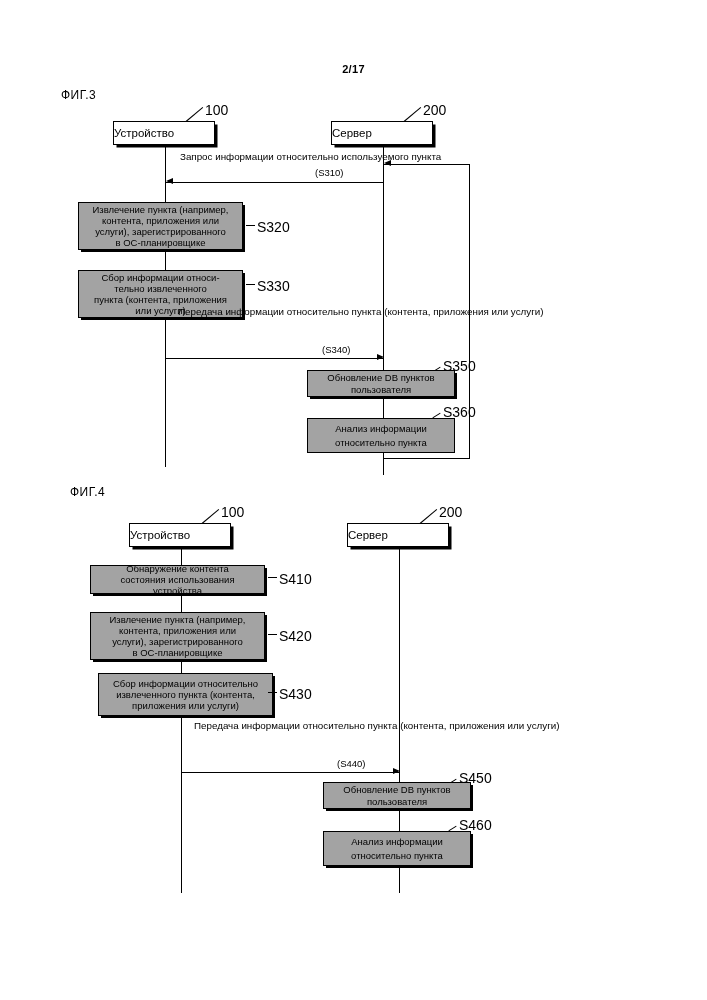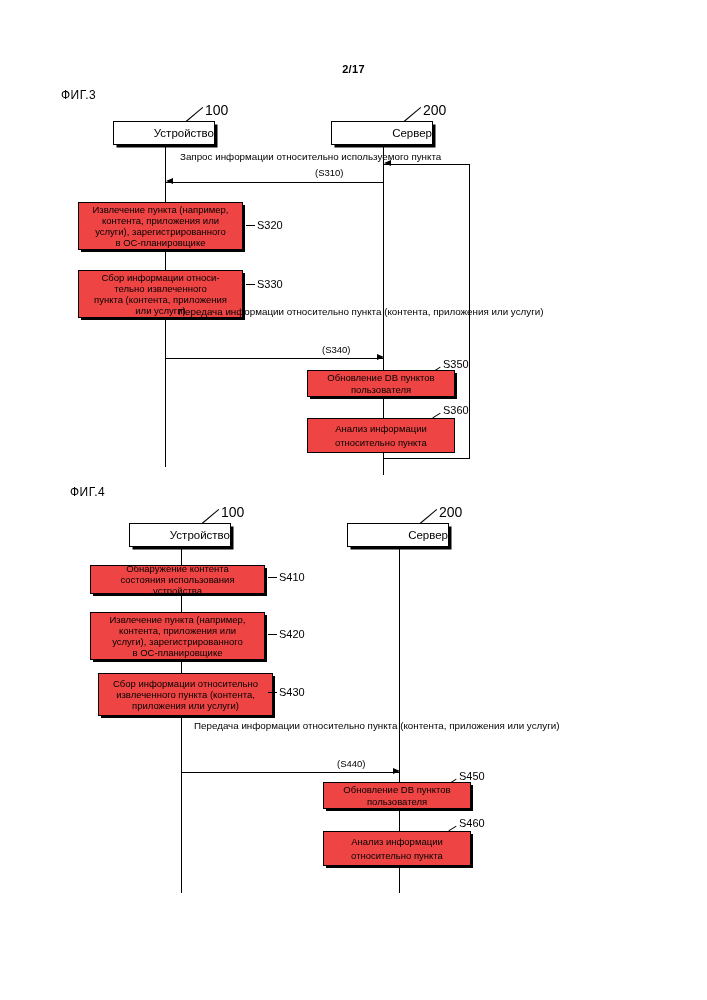--- a/index.html
+++ b/index.html
@@ -39,31 +39,31 @@
 
   
   .actor-box {
     position: absolute;
     box-sizing: border-box;
     border: 1.4px solid #000;
     background: #fff;
     box-shadow: 3px 3px 0 -0.5px #000;
     display: flex;
     align-items: center;
-    justify-content: flex-end;
+    justify-content: flex-start;
     font-size: 11.5px;
     white-space: nowrap;
   }
 
   
   .proc-box {
     position: absolute;
     box-sizing: border-box;
     border: 1.3px solid #000;
-    background: #ef4444;
+    background: #a3a3a3;
     box-shadow: 2.5px 2.5px 0 -0.5px #000;
     display: flex;
     flex-direction: column;
     align-items: center;
     justify-content: center;
     font-size: 9.5px;
     line-height: 11.2px;
     text-align: center;
     padding: 0 3px;
   }
@@ -114,21 +114,21 @@
   .leader {
     position: absolute;
     height: 0;
     border-top: 1.2px solid #000;
     transform-origin: left center;
   }
 
   
   .step-tag {
     position: absolute;
-    font-size: 11px;
+    font-size: 14px;
     white-space: nowrap;
   }
   .step-dash {
     position: absolute;
     height: 0;
     border-top: 1.2px solid #000;
     width: 9px;
   }
 </style>
 </head>

